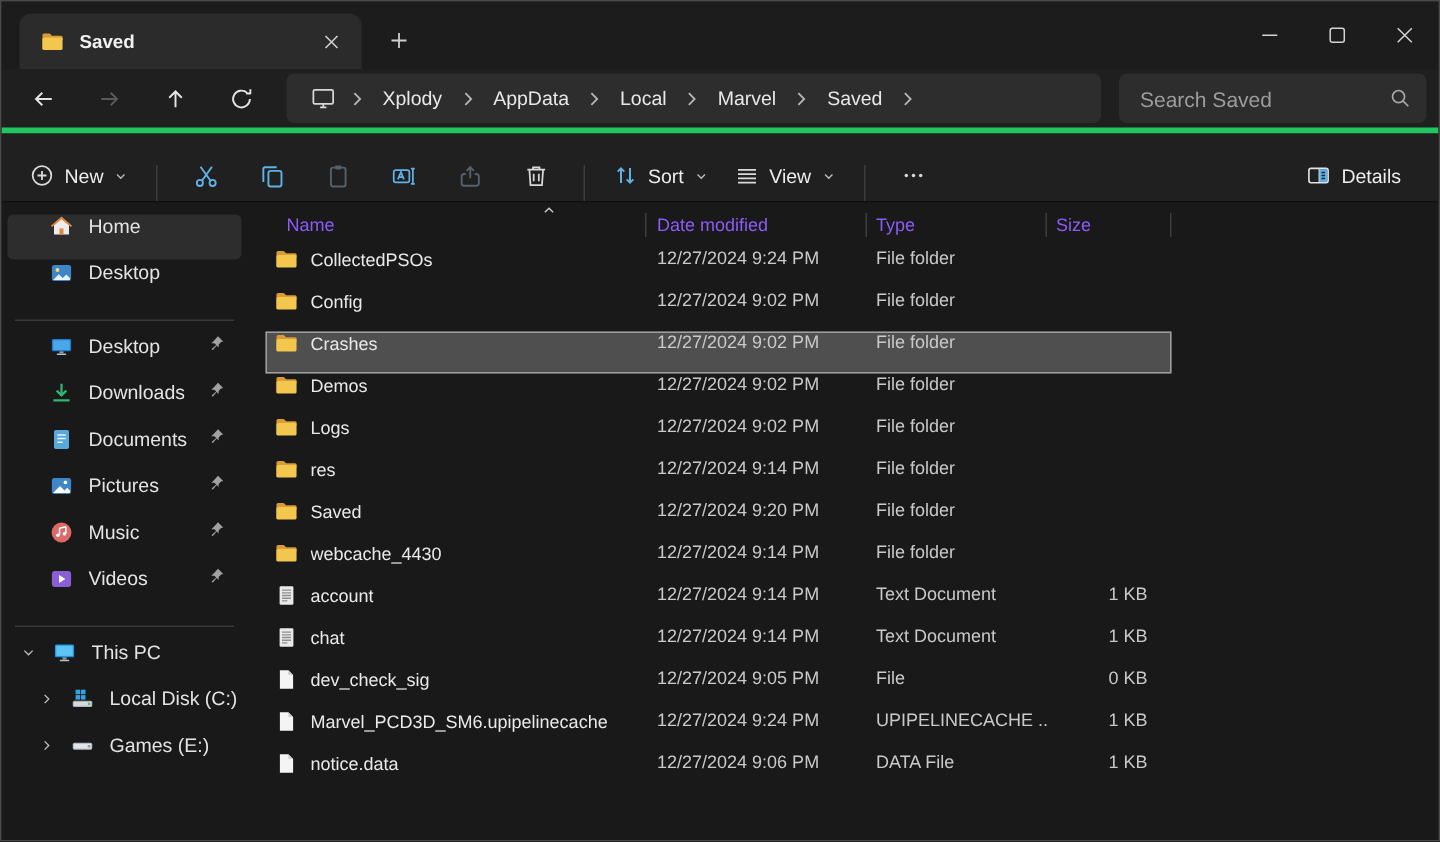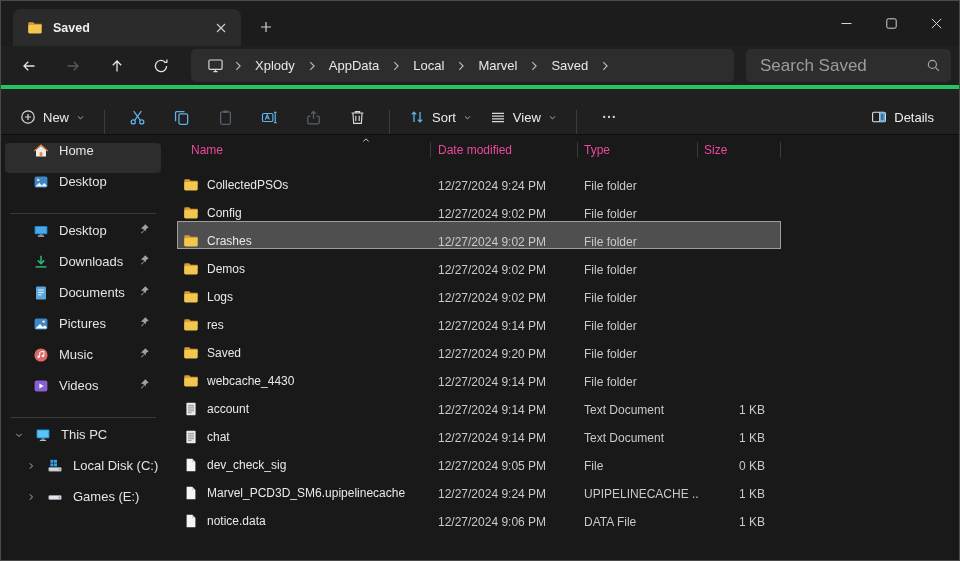--- a/index.html
+++ b/index.html
@@ -30,21 +30,21 @@
   .navbar{height:43px;background:#1f1f1f;border-bottom:4px solid #22c55e;display:flex;align-items:center;padding:0 8px 0 6px;flex-shrink:0;}
   .nav-btn{width:44px;height:36px;justify-content:center;color:#e4e4e4;flex-shrink:0;}
   .nav-btn.disabled{color:#5a5a5a;}
   .nav-btn .ic16{width:16px;height:16px;}
   .pill{background:#2d2d2d;border-radius:5px;height:33px;display:flex;align-items:center;}
   .breadcrumb{flex:1;margin-left:8px;padding:0 6px;overflow:hidden;}
   .crumb-icon{width:17px;height:17px;margin:0 4px 0 10px;flex-shrink:0;}
   .crumb-sep{width:14px;height:14px;color:#b5b5b5;margin:0 3px;flex-shrink:0;}
   .crumb{font-size:13px;color:#e8e8e8;padding:0 7px;white-space:nowrap;}
   .searchbox{width:205px;margin-left:12px;padding:0 10px 0 14px;flex-shrink:0;}
-  .searchbox input{flex:1;background:transparent;border:none;outline:none;color:#fdba74;font-size:17px;min-width:0;}
+  .searchbox input{flex:1;background:transparent;border:none;outline:none;color:#fdba74;font-size:14px;min-width:0;}
   .searchbox input::placeholder{color:#9c9c9c;}
   .search-ic{width:15px;height:15px;color:#a9a9a9;flex-shrink:0;}
 
   
   .commandbar{height:46px;background:#202020;border-bottom:1px solid #0e0e0e;display:flex;align-items:flex-end;padding:0 10px;flex-shrink:0;}
   .tb-btn{height:34px;border-radius:4px;padding:0 9px;font-size:13px;color:#ededed;gap:7px;}
   .tb-btn.icon-only{width:44px;justify-content:center;padding:0;}
   .ic16{width:16px;height:16px;display:inline-flex;flex-shrink:0;}
   .ic17{width:17px;height:17px;display:inline-flex;flex-shrink:0;}
   .ic8{width:9px;height:9px;display:inline-flex;color:#bdbdbd;}
@@ -62,29 +62,29 @@
   .side-item.tree{padding-left:6px;}
   .side-item.tree.indent{padding-left:18px;}
   .expander{width:16px;height:16px;color:#c2c2c2;margin-right:8px;flex-shrink:0;display:inline-flex;padding:3px;}
   .side-icon{width:16px;height:16px;margin-right:10px;flex-shrink:0;}
   .side-label{white-space:nowrap;overflow:hidden;}
   .pin{width:12px;height:12px;margin-left:auto;margin-right:11px;flex-shrink:0;opacity:.85;}
   .side-sep{height:1px;background:#3a3a3a;margin:9px 9px;}
 
   
   .filearea{flex:1;padding:2px 0 0 12px;overflow:hidden;}
-  .lheader{display:flex;height:26px;align-items:center;width:604px;position:relative;font-size:12px;color:#ec4899;margin-bottom:2px;}
+  .lheader{display:flex;height:26px;align-items:center;width:604px;position:relative;font-size:12px;color:#8b5cf6;margin-bottom:2px;}
   .hcell{height:100%;display:flex;align-items:center;position:relative;}
   .hcell::after{content:"";position:absolute;right:0;top:5px;height:16px;width:1px;background:#3c3c3c;}
   .sort-caret{position:absolute;left:184px;top:-2px;width:10px;height:10px;color:#c9c9c9;}
   .c-name{width:254px;padding-left:14px;}
   .c-date{width:147px;padding-left:7px;}
   .c-type{width:120px;padding-left:6px;}
   .c-size{width:83px;padding-left:6px;}
-  .frow{display:flex;align-items:flex-end;height:28px;width:604px;font-size:12px;color:#c9c9c9;}
+  .frow{display:flex;align-items:flex-start;height:28px;width:604px;font-size:12px;color:#c9c9c9;}
   .frow.selected{background:var(--sel-bg);outline:1px solid var(--sel-border);outline-offset:-1px;}
   .fcell{white-space:nowrap;overflow:hidden;}
   .fcell.c-name{display:flex;align-items:center;padding-left:6px;color:#e9e9e9;}
   .fic{width:16px;height:16px;flex-shrink:0;}
   .fname{margin-left:8px;white-space:nowrap;overflow:hidden;}
   .fcell.c-size{text-align:right;padding-right:16px;}
 </style>
 </head>
 <body>
 

